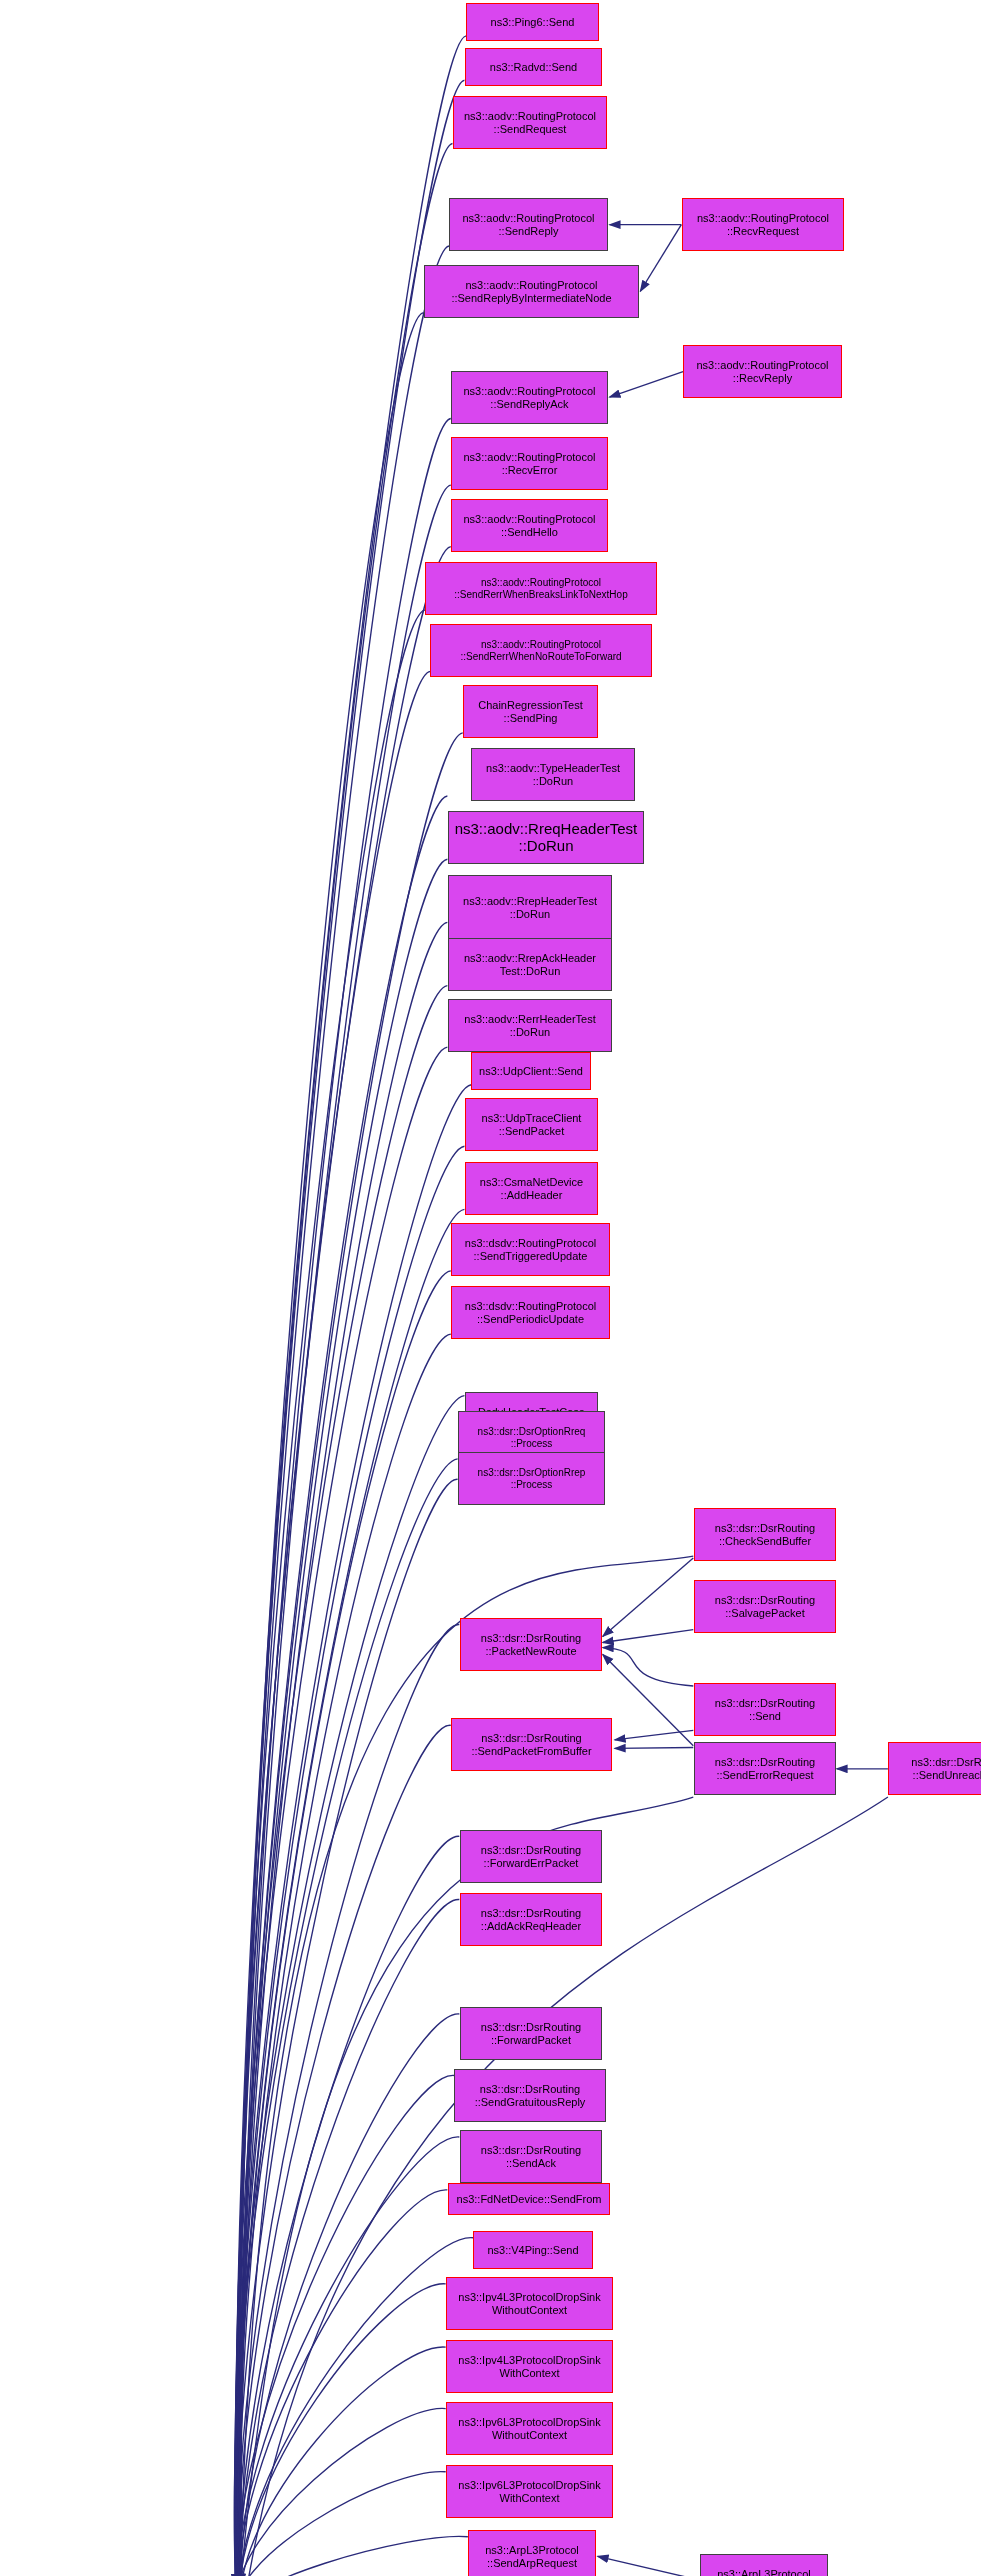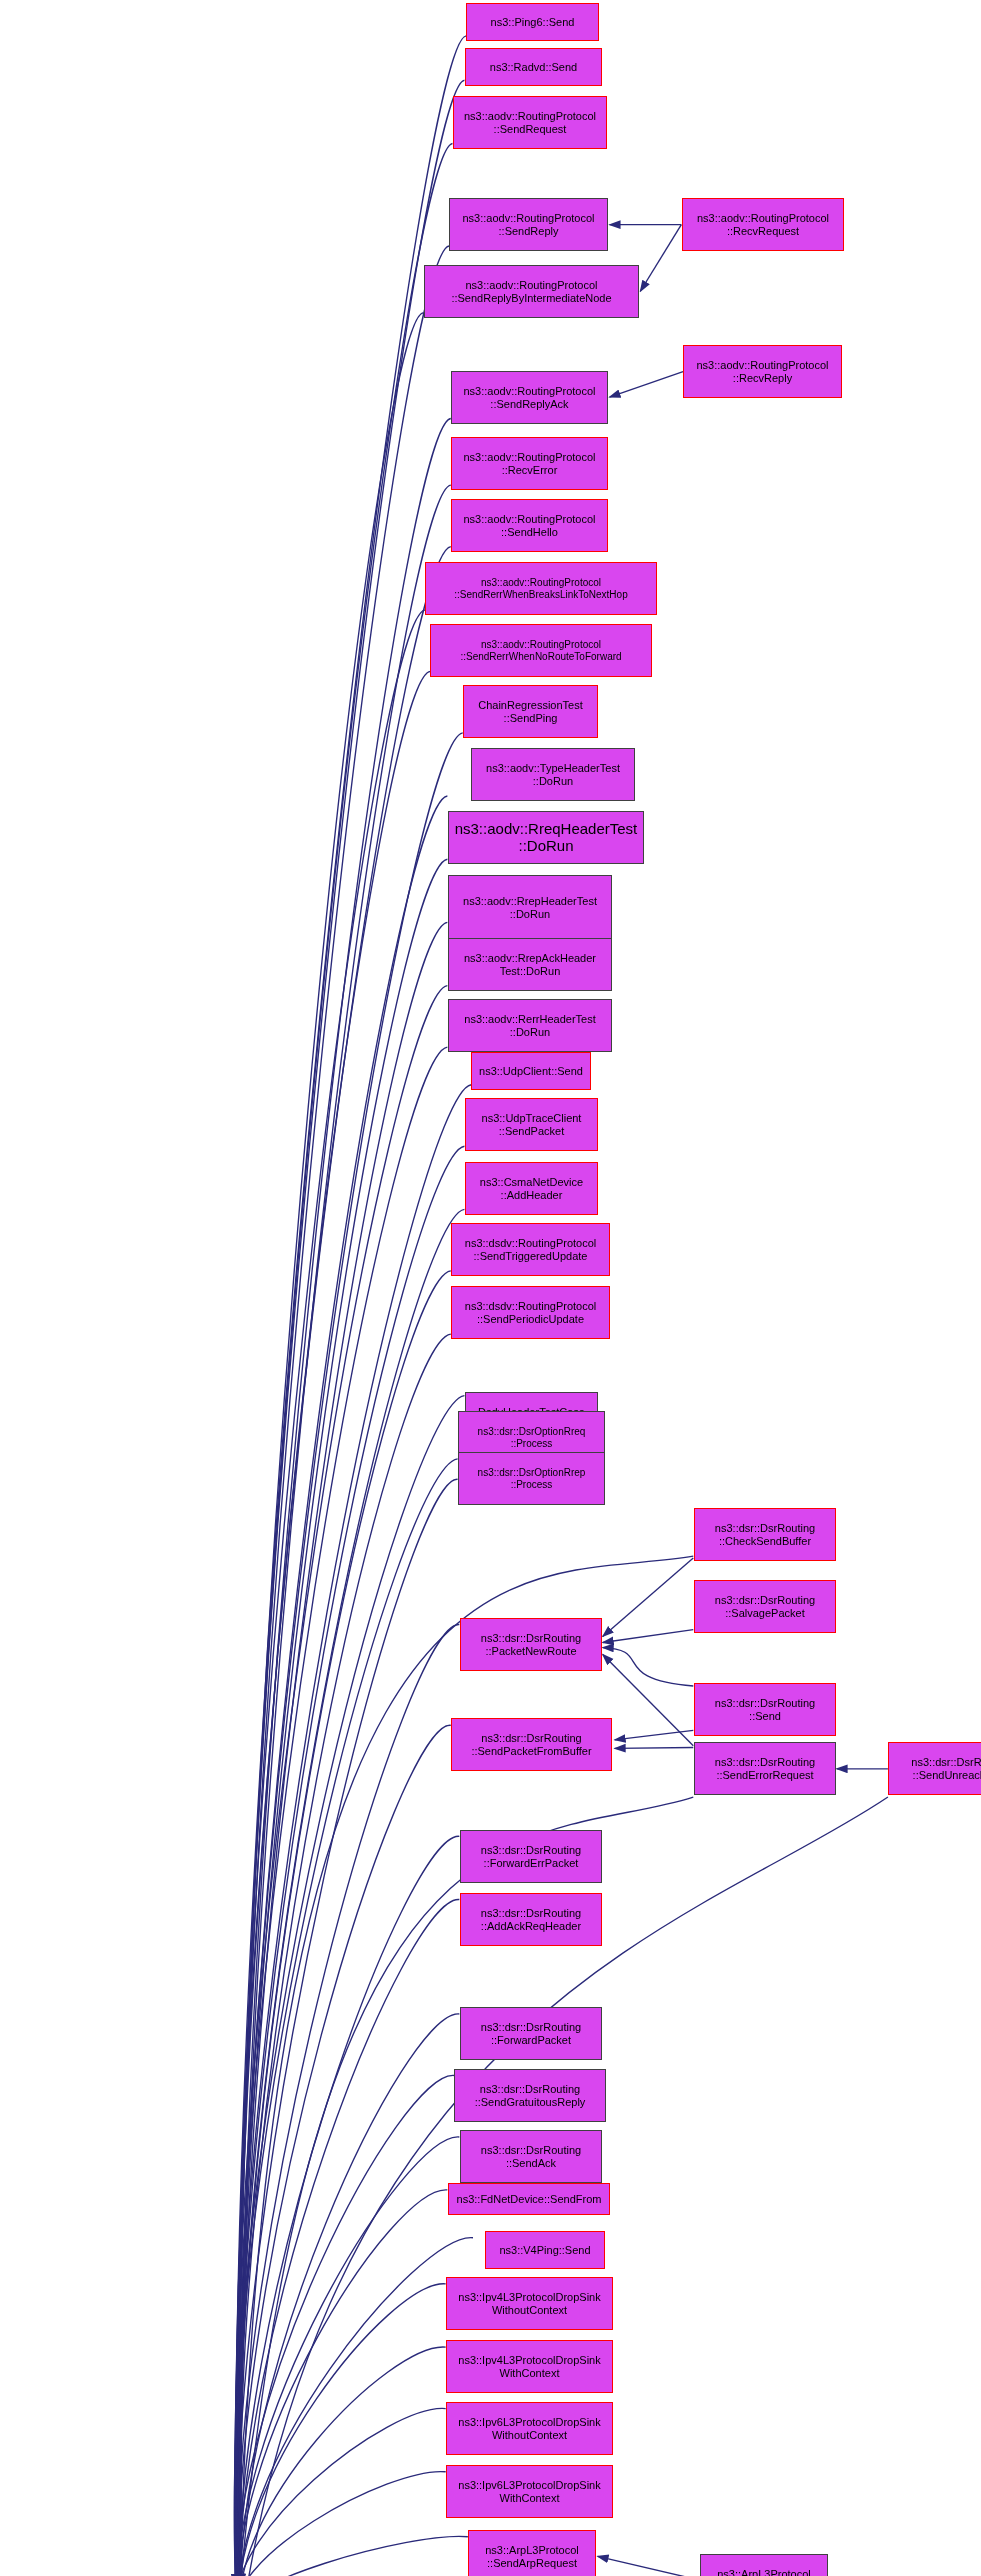--- a/index.html
+++ b/index.html
@@ -227,21 +227,21 @@
       <span class="lbl">ns3::dsr::DsrRouting
 ::SendGratuitousReply</span>
     </div>
     <div class="node n-black" style="left: 460px; top: 2130px; width: 142px; height: 53px; font-size: 11px;">
       <span class="lbl">ns3::dsr::DsrRouting
 ::SendAck</span>
     </div>
     <div class="node n-red" style="left: 448px; top: 2183px; width: 162px; height: 32px; font-size: 11px;">
       <span class="lbl">ns3::FdNetDevice::SendFrom</span>
     </div>
-    <div class="node n-red" style="left: 473px; top: 2231px; width: 120px; height: 38px; font-size: 11px; margin-left: 12px;">
+    <div class="node n-red" style="left: 473px; top: 2231px; width: 120px; height: 38px; font-size: 11px;">
       <span class="lbl">ns3::V4Ping::Send</span>
     </div>
     <div class="node n-red" style="left: 446px; top: 2277px; width: 167px; height: 53px; font-size: 11px;">
       <span class="lbl">ns3::Ipv4L3ProtocolDropSink
 WithoutContext</span>
     </div>
     <div class="node n-red" style="left: 446px; top: 2340px; width: 167px; height: 53px; font-size: 11px;">
       <span class="lbl">ns3::Ipv4L3ProtocolDropSink
 WithContext</span>
     </div>

